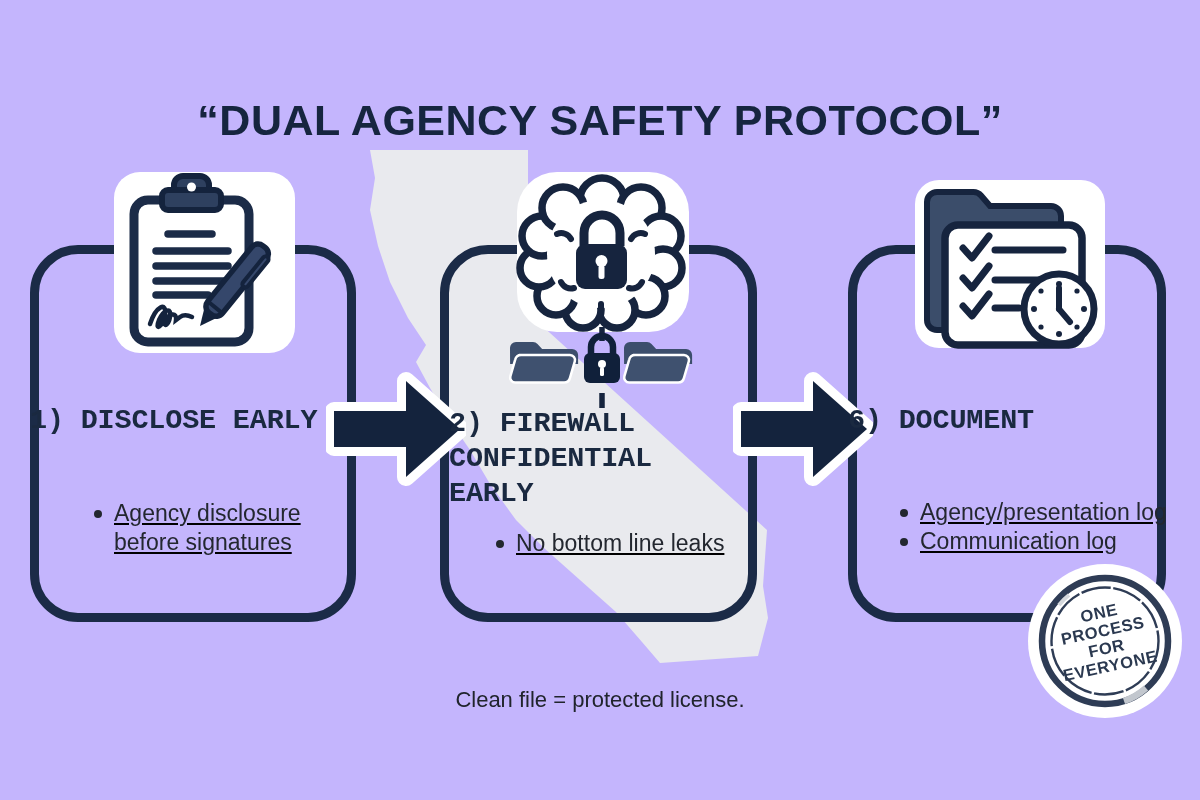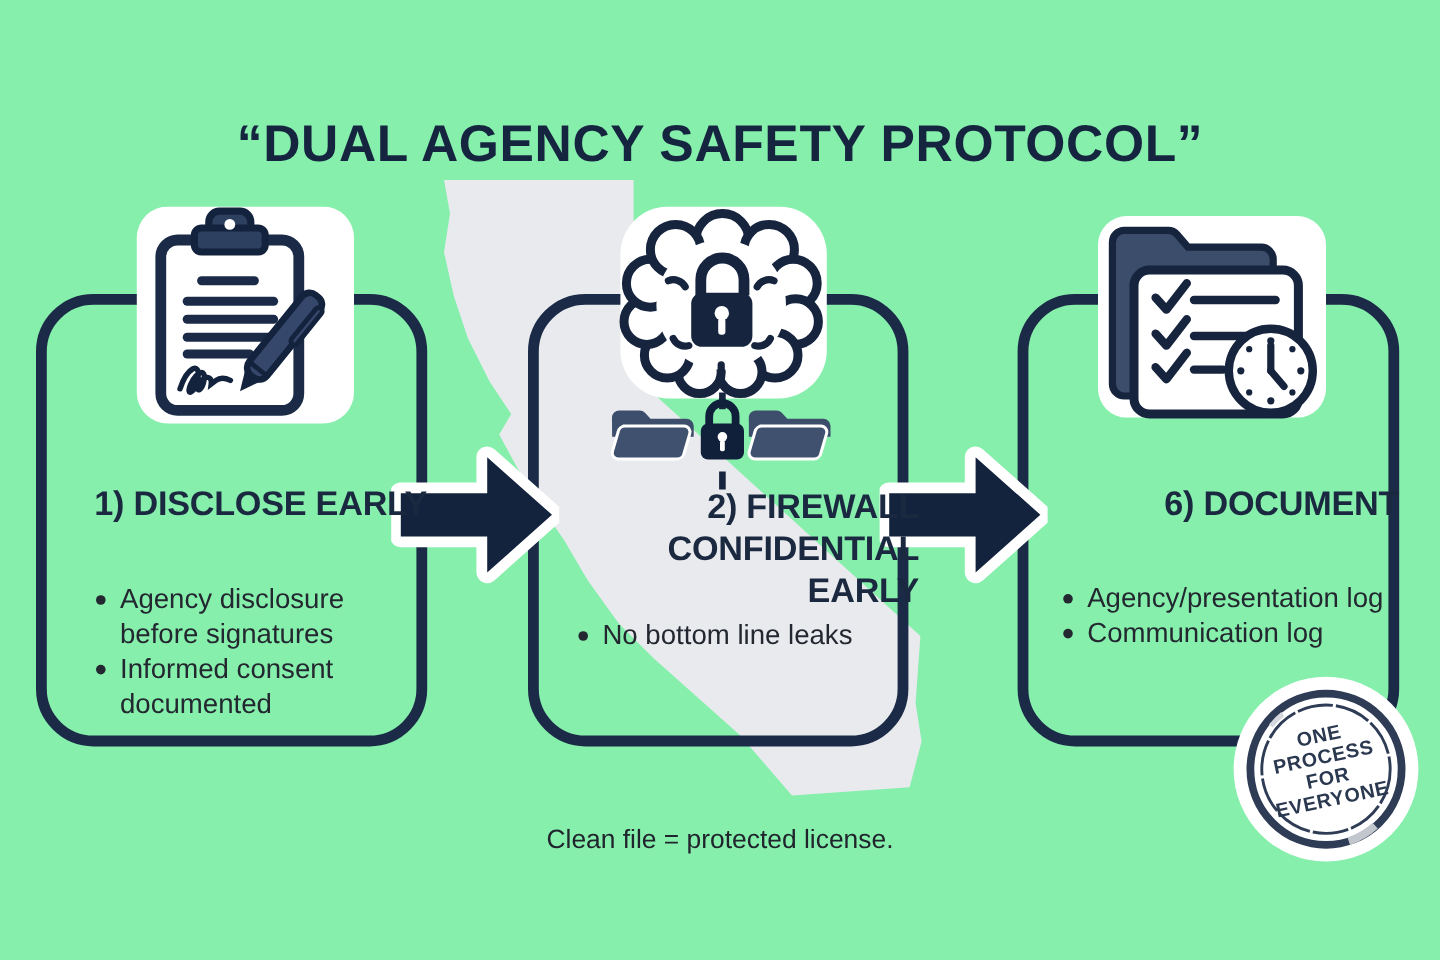--- a/index.html
+++ b/index.html
@@ -1,43 +1,43 @@
 <!DOCTYPE html>
 <html><head>
 <meta charset="utf-8">
 <style>
   html,body{margin:0;padding:0;background:#ffffff;}
   #canvas{
     position:relative;width:1200px;height:800px;overflow:hidden;
-    background:#86efac;font-family:"Liberation Sans",sans-serif;
+    background:#c4b5fd;font-family:"Liberation Sans",sans-serif;
   }
   .abs{position:absolute;}
   
   .title{
     left:0;top:96px;width:1200px;text-align:center;
     font-size:43px;font-weight:800;letter-spacing:0.5px;color:#16253f;
   }
   
   .stepbox{
     border:9px solid #1b2b47;border-radius:48px;background:transparent;
     box-sizing:border-box;top:245px;height:377px;
   }
   .box1{left:30px;width:326px;}
   .box2{left:440px;width:317px;}
   .box3{left:848px;width:318px;}
   
   .heading{
-    text-align:right;font-weight:800;font-size:28.5px;line-height:35px;
-    color:#1a2940;letter-spacing:-0.2px;
+    text-align:left;font-weight:800;font-size:28.5px;line-height:35px;
+    color:#1a2940;letter-spacing:-0.2px;font-family:Liberation Mono, monospace;
   }
   .h1{left:30px;width:326px;top:403px;}
   .h2{left:449px;width:317px;top:406px;}
   .h3{left:848px;width:318px;top:403px;}
   
-  ul.bullets{list-style:none;margin:4px;padding:0;}
+  ul.bullets{list-style:none;margin:18px;padding:0;text-decoration:underline;}
   ul.bullets li{
     position:relative;font-size:23px;line-height:29px;color:#23272f;
     margin:0;padding:0;
   }
   ul.bullets li::before{
     content:"";position:absolute;left:-20px;top:11px;width:8px;height:8px;
     border-radius:50%;background:#23272f;
   }
   .b1{left:96px;top:481px;width:205px;}
   .b2{left:498px;top:511px;}
@@ -184,21 +184,20 @@
     </g>
   </svg>
 
   <div class="abs title">“DUAL AGENCY SAFETY PROTOCOL”</div>
 
   <div class="abs heading h1">
     <div>1) DISCLOSE EARLY</div>
   </div>
   <ul class="abs bullets b1">
     <li>Agency disclosure before signatures</li>
-    <li>Informed consent documented</li>
   </ul>
 
   <div class="abs heading h2">
     <div>2) FIREWALL</div>
     <div>CONFIDENTIAL</div>
     <div>EARLY</div>
   </div>
   <ul class="abs bullets b2">
     <li>No bottom line leaks</li>
   </ul>

